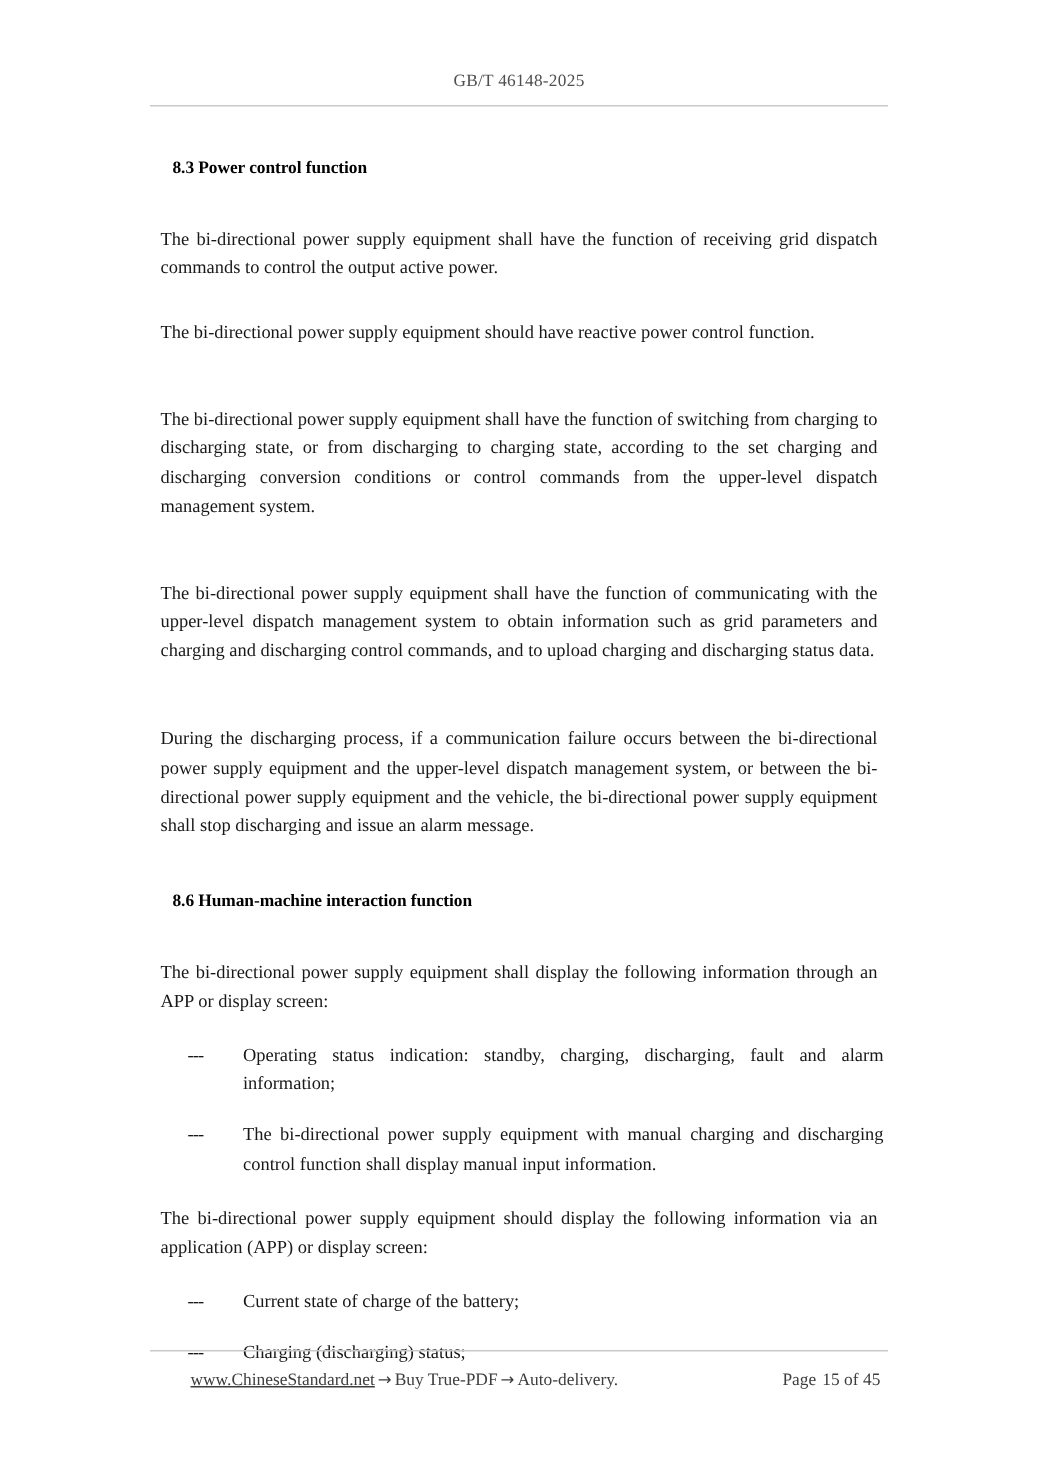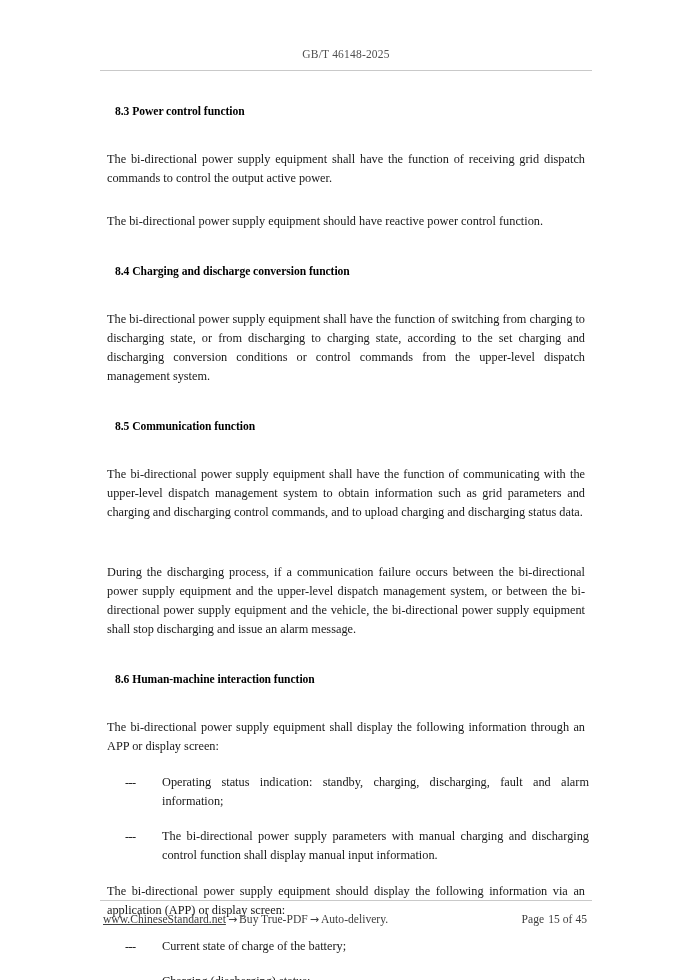--- a/index.html
+++ b/index.html
@@ -125,20 +125,21 @@
     justify-content: space-between;
     font-size: 11.6px;
     color: #3d3d3d;
   }
   .footer-left {
     white-space: nowrap;
   }
   .footer-url {
     text-decoration: underline;
     color: #3d3d3d;
+    margin-left: 24px;
   }
   .footer-arrow {
     font-family: "DejaVu Sans", sans-serif;
     font-size: 11px;
     padding: 0 2px;
   }
   .footer-right {
     white-space: nowrap;
     padding-right: 2px;
   }
@@ -161,27 +162,25 @@
   <div class="content">
 
     <h2 class="section-heading">8.3 Power control function</h2>
     <div class="gap-after-heading"></div>
     <p class="body-text">The bi-directional power supply equipment shall have the function of receiving grid dispatch commands to control the output active power.</p>
     <div class="gap-between-paras"></div>
     <p class="body-text">The bi-directional power supply equipment should have reactive power control function.</p>
 
     <div class="gap-before-heading"></div>
 
-    <h2 class="section-heading">8.4 Charging and discharge conversion function</h2>
     <div class="gap-after-heading"></div>
     <p class="body-text">The bi-directional power supply equipment shall have the function of switching from charging to discharging state, or from discharging to charging state, according to the set charging and discharging conversion conditions or control commands from the upper-level dispatch management system.</p>
 
     <div class="gap-before-heading"></div>
 
-    <h2 class="section-heading">8.5 Communication function</h2>
     <div class="gap-after-heading"></div>
     <p class="body-text">The bi-directional power supply equipment shall have the function of communicating with the upper-level dispatch management system to obtain information such as grid parameters and charging and discharging control commands, and to upload charging and discharging status data.</p>
     <div class="gap-between-paras"></div>
     <div class="gap-between-paras"></div>
     <p class="body-text">During the discharging process, if a communication failure occurs between the bi-directional power supply equipment and the upper-level dispatch management system, or between the bi-directional power supply equipment and the vehicle, the bi-directional power supply equipment shall stop discharging and issue an alarm message.</p>
 
     <div class="gap-before-heading"></div>
 
     <h2 class="section-heading">8.6 Human-machine interaction function</h2>
     <div class="gap-after-heading"></div>
@@ -189,21 +188,21 @@
 
     <div class="gap-list"></div>
 
     <ul class="dash-list">
       <li class="dash-item">
         <span class="dash-marker">---</span>
         <span>Operating status indication: standby, charging, discharging, fault and alarm information;</span>
       </li>
       <li class="dash-item">
         <span class="dash-marker">---</span>
-        <span>The bi-directional power supply parameters with manual charging and discharging control function shall display manual input information.</span>
+        <span>The bi-directional power supply equipment with manual charging and discharging control function shall display manual input information.</span>
       </li>
     </ul>
 
     <div class="gap-list"></div>
 
     <p class="body-text">The bi-directional power supply equipment should display the following information via an application (APP) or display screen:</p>
 
     <div class="gap-list"></div>
 
     <ul class="dash-list">

